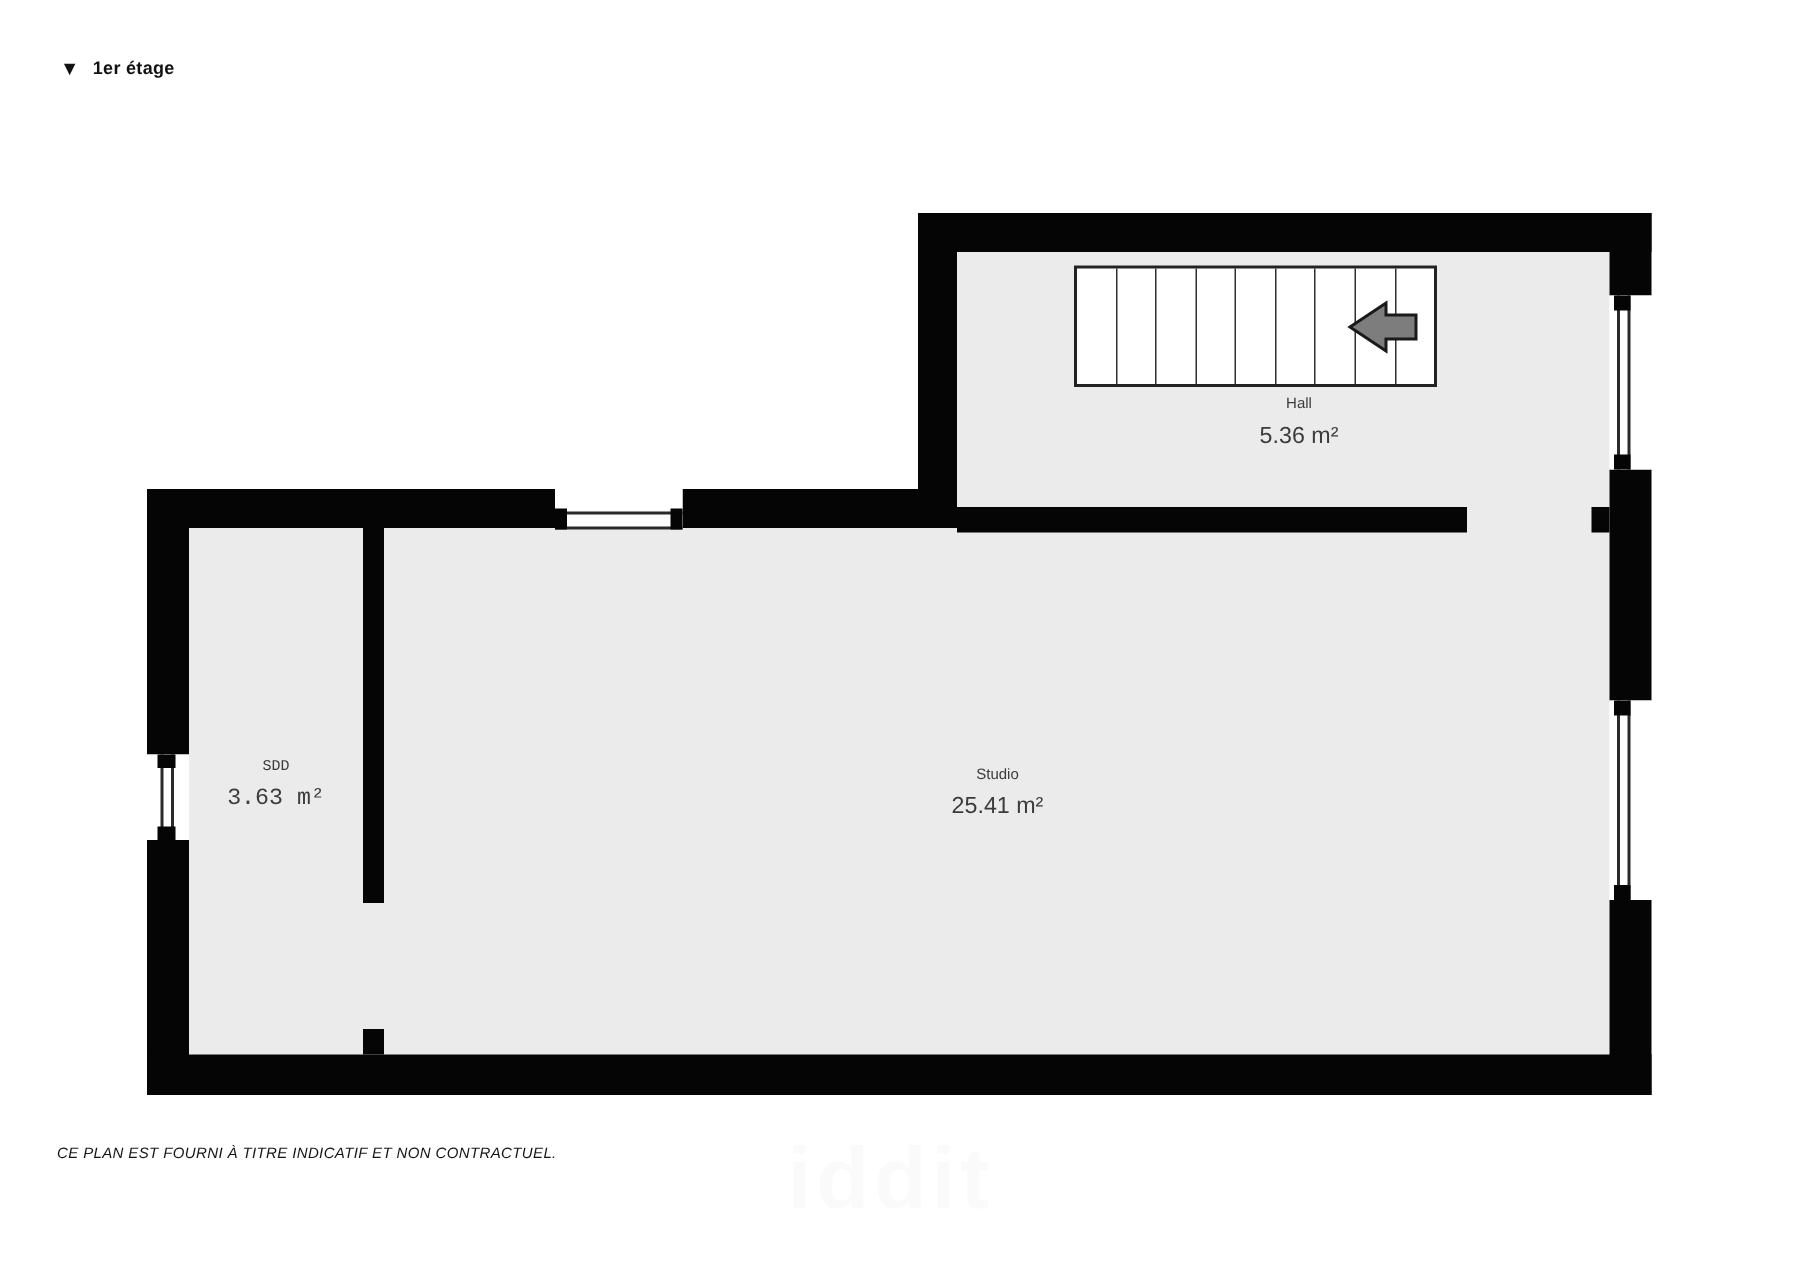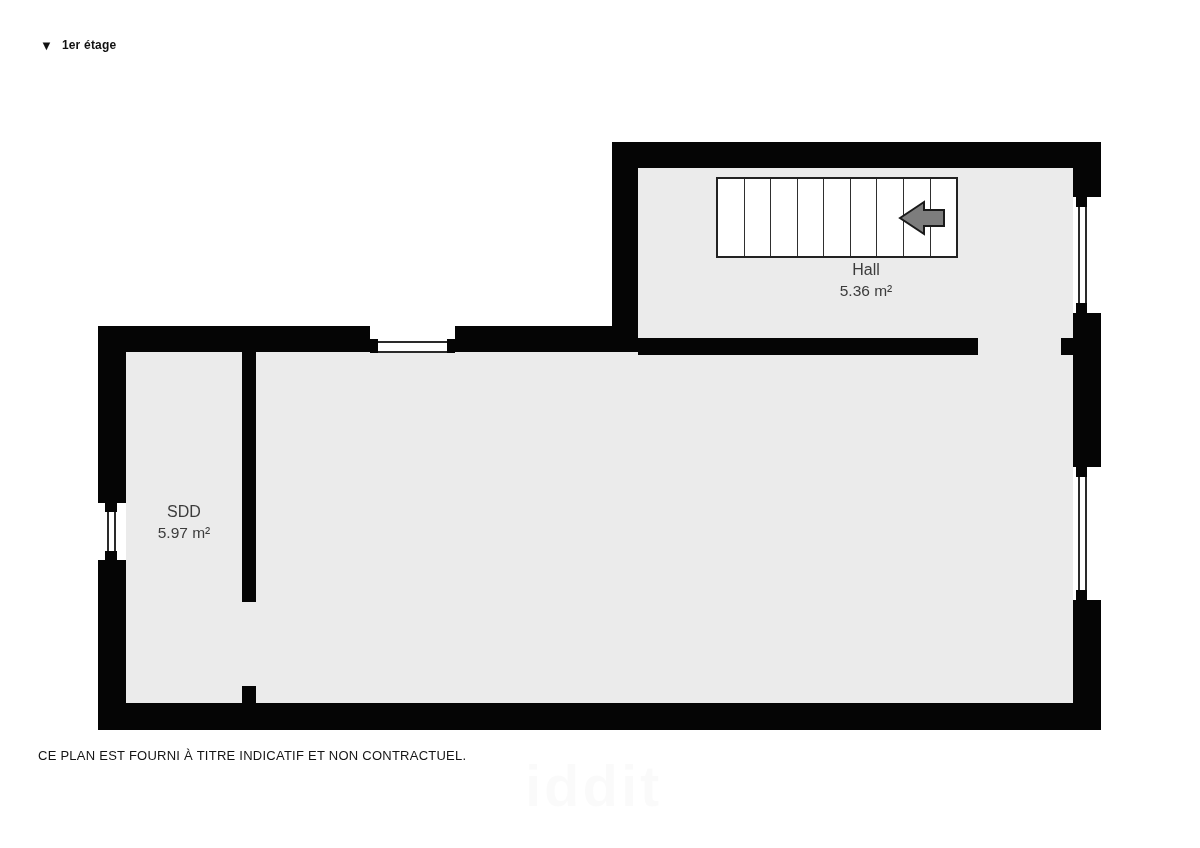--- a/index.html
+++ b/index.html
@@ -36,29 +36,29 @@
   
   .stairs{position:absolute;left:716px;top:177px;width:242px;height:81px;
     background:var(--stairs-fill);border:2px solid var(--stairs-border);
     display:flex;flex-direction:row;}
   .tread{flex:1;border-right:1.5px solid #2f2f2f;}
   .tread:last-child{border-right:none;}
   .stairs-arrow{position:absolute;left:896px;top:199px;width:52px;height:38px;}
 
   
   .room-label{position:absolute;width:160px;text-align:center;color:var(--label-text);}
-  .room-label .rname{font-size:16px;line-height:21px;}
+  .room-label .rname{font-size:10px;line-height:21px;}
   .room-label .rarea{font-size:15.5px;line-height:21px;}
   .label-hall{left:786px;top:259px;}
-  .label-sdd{left:104px;top:501px;}
+  .label-sdd{left:104px;top:501px;font-family:Liberation Mono, monospace;}
   .label-studio{left:585px;top:506px;}
 
   
-  .disclaimer{position:absolute;left:38px;top:748px;font-size:13px;letter-spacing:.25px;
-    color:var(--disclaimer-text);}
+  .disclaimer{position:absolute;left:38px;top:764px;font-size:10px;letter-spacing:.25px;
+    color:var(--disclaimer-text);font-style:italic;}
   .watermark{position:absolute;left:525px;top:752px;font-size:58px;font-weight:bold;
     letter-spacing:3px;color:rgba(17,17,17,0.018);user-select:none;}
 </style>
 </head>
 <body>
 
 <div class="page">
 
   <div class="floor-title">
     <span class="tri">▼</span>
@@ -127,19 +127,23 @@
   <svg class="stairs-arrow" viewBox="0 0 52 38">
     <polygon points="4,19 28,3 28,11 48,11 48,27 28,27 28,35" fill="var(--arrow-fill)" stroke="var(--arrow-border)" stroke-width="2" stroke-linejoin="miter"></polygon>
   </svg>
 
   <div class="room-label label-hall">
     <div class="rname">Hall</div>
     <div class="rarea">5.36 m²</div>
   </div>
   <div class="room-label label-sdd">
     <div class="rname">SDD</div>
-    <div class="rarea">5.97 m²</div>
+    <div class="rarea">3.63 m²</div>
+  </div>
+  <div class="room-label label-studio">
+    <div class="rname">Studio</div>
+    <div class="rarea">25.41 m²</div>
   </div>
 
   <div class="watermark">iddit</div>
   <div class="disclaimer">CE PLAN EST FOURNI À TITRE INDICATIF ET NON CONTRACTUEL.</div>
 
 </div>
 
 </body></html>

